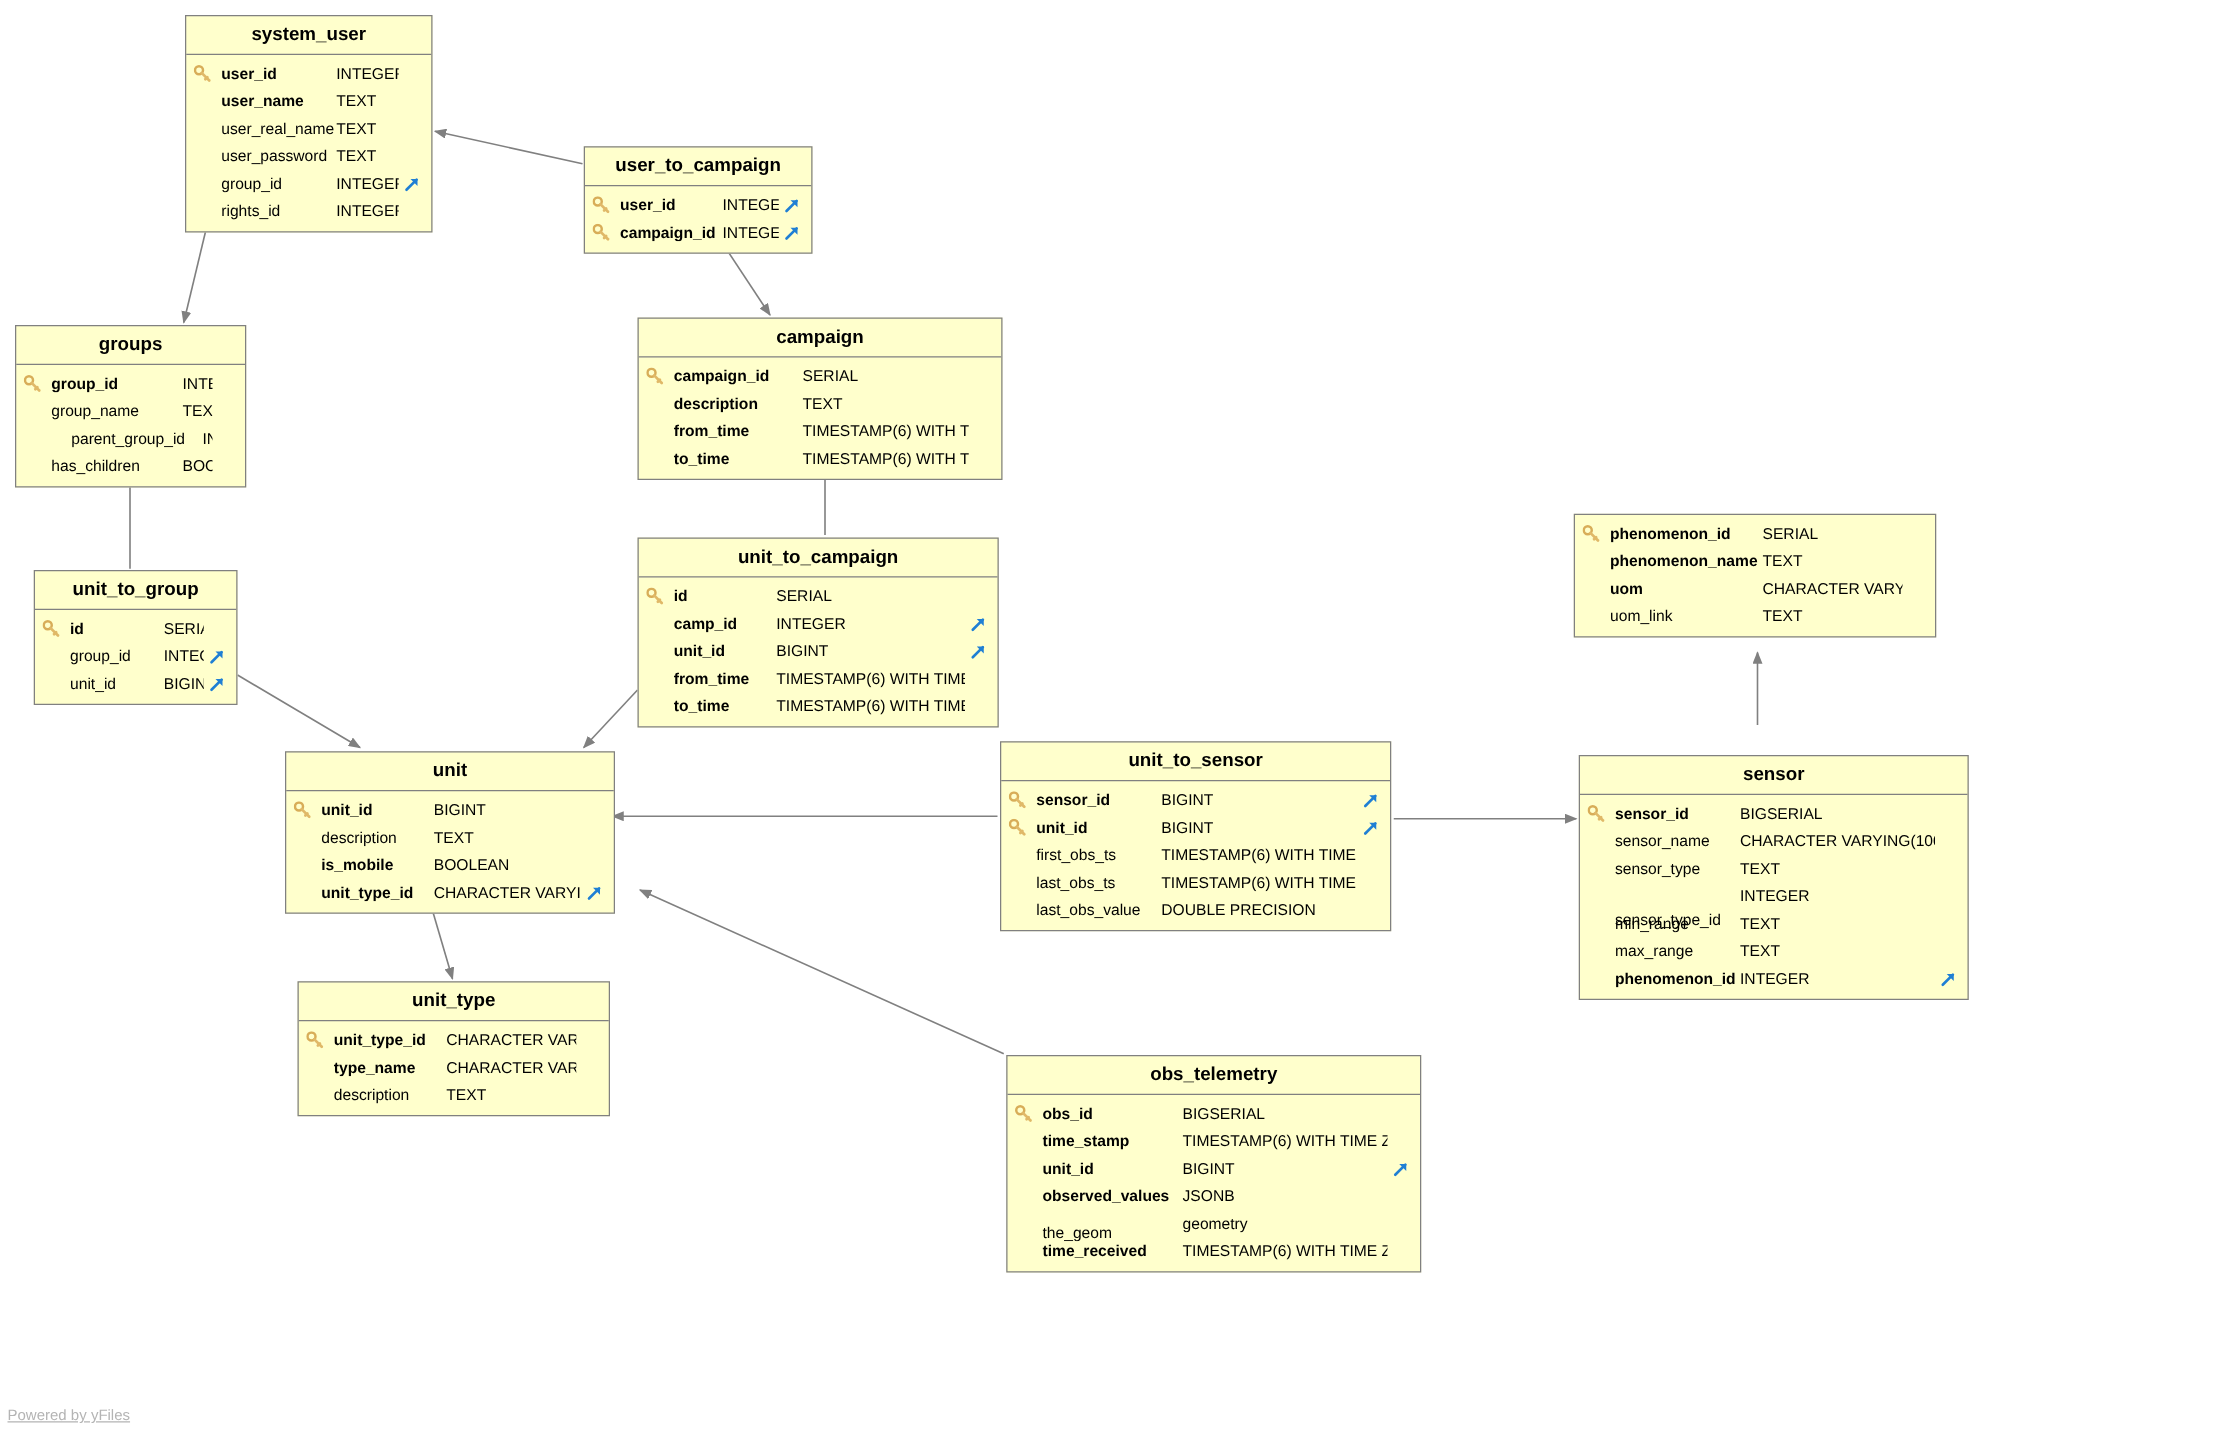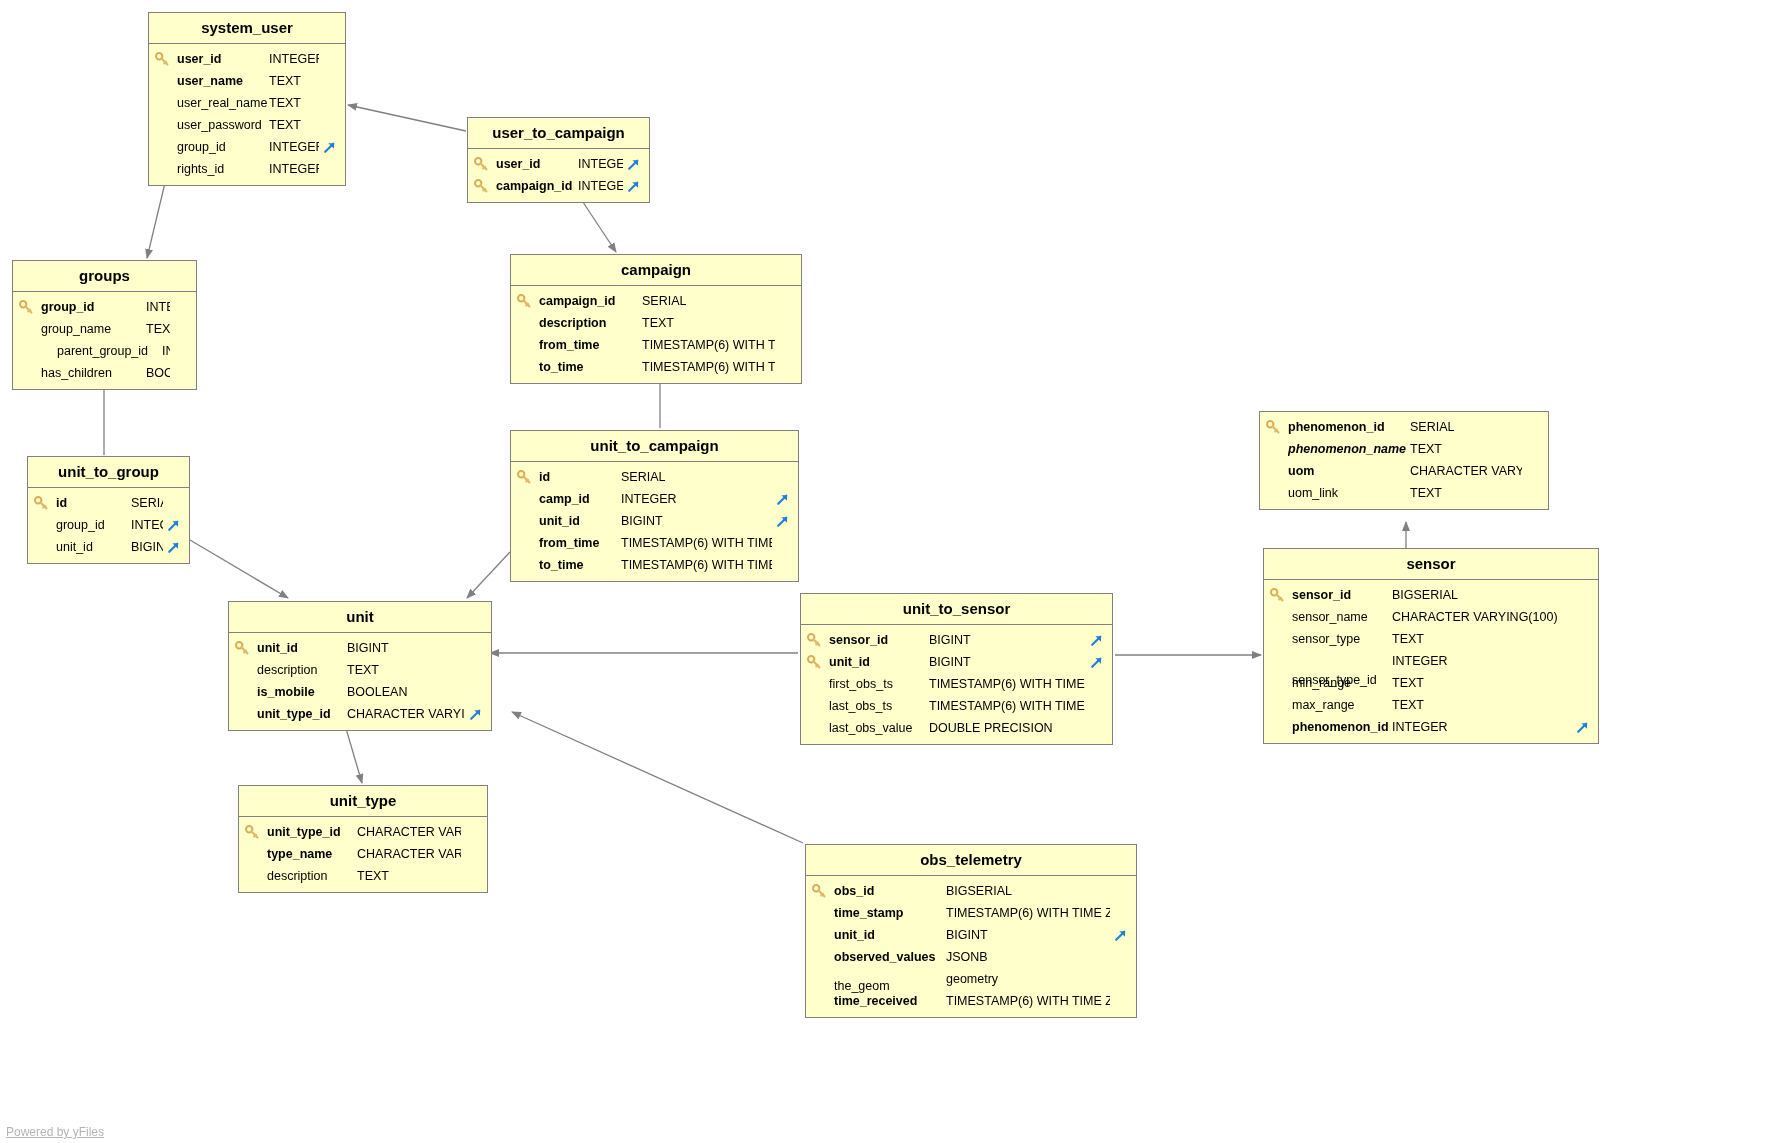--- a/index.html
+++ b/index.html
@@ -287,21 +287,21 @@
                 <path d="M6.3 6.3 L12.4 12.4" stroke="#e0b968" stroke-width="2.2" stroke-linecap="round"></path>
                 <path d="M9.3 11.4 L10.9 9.8" stroke="#e0b968" stroke-width="2.2" stroke-linecap="round"></path>
               </svg>
             </span>
             <span class="fname" style="width: 122px; min-width: 122px;">phenomenon_id</span>
             <span class="ftype">SERIAL</span>
             <span class="fk-cell"></span>
           </div>
           <div class="field-row bold">
             <span class="key-cell"></span>
-            <span class="fname" style="width: 122px; min-width: 122px; font-style: italic;">phenomenon_name</span>
+            <span class="fname" style="width: 122px; min-width: 122px;">phenomenon_name</span>
             <span class="ftype">TEXT</span>
             <span class="fk-cell"></span>
           </div>
           <div class="field-row bold">
             <span class="key-cell"></span>
             <span class="fname" style="width: 122px; min-width: 122px;">uom</span>
             <span class="ftype">CHARACTER VARYING(30)</span>
             <span class="fk-cell"></span>
           </div>
           <div class="field-row">
@@ -395,21 +395,21 @@
             <span class="fk-cell"></span>
           </div>
           <div class="field-row bold">
             <span class="key-cell"></span>
             <span class="fname" style="width: 82px; min-width: 82px;">to_time</span>
             <span class="ftype">TIMESTAMP(6) WITH TIME ZONE</span>
             <span class="fk-cell"></span>
           </div>
         </div>
       </div>
-      <div class="entity" style="left: 1263px; top: 548px; width: 336px;">
+      <div class="entity" style="left: 1263px; top: 604px; width: 312px;">
         <div class="entity-title">sensor</div>
         <div class="fields">
           <div class="field-row bold">
             <span class="key-cell key-icon">
               <svg width="14" height="14" viewBox="0 0 14 14">
                 <circle cx="4.2" cy="4.2" r="3.2" fill="none" stroke="#d8ad58" stroke-width="2"></circle>
                 <path d="M6.3 6.3 L12.4 12.4" stroke="#e0b968" stroke-width="2.2" stroke-linecap="round"></path>
                 <path d="M9.3 11.4 L10.9 9.8" stroke="#e0b968" stroke-width="2.2" stroke-linecap="round"></path>
               </svg>
             </span>

